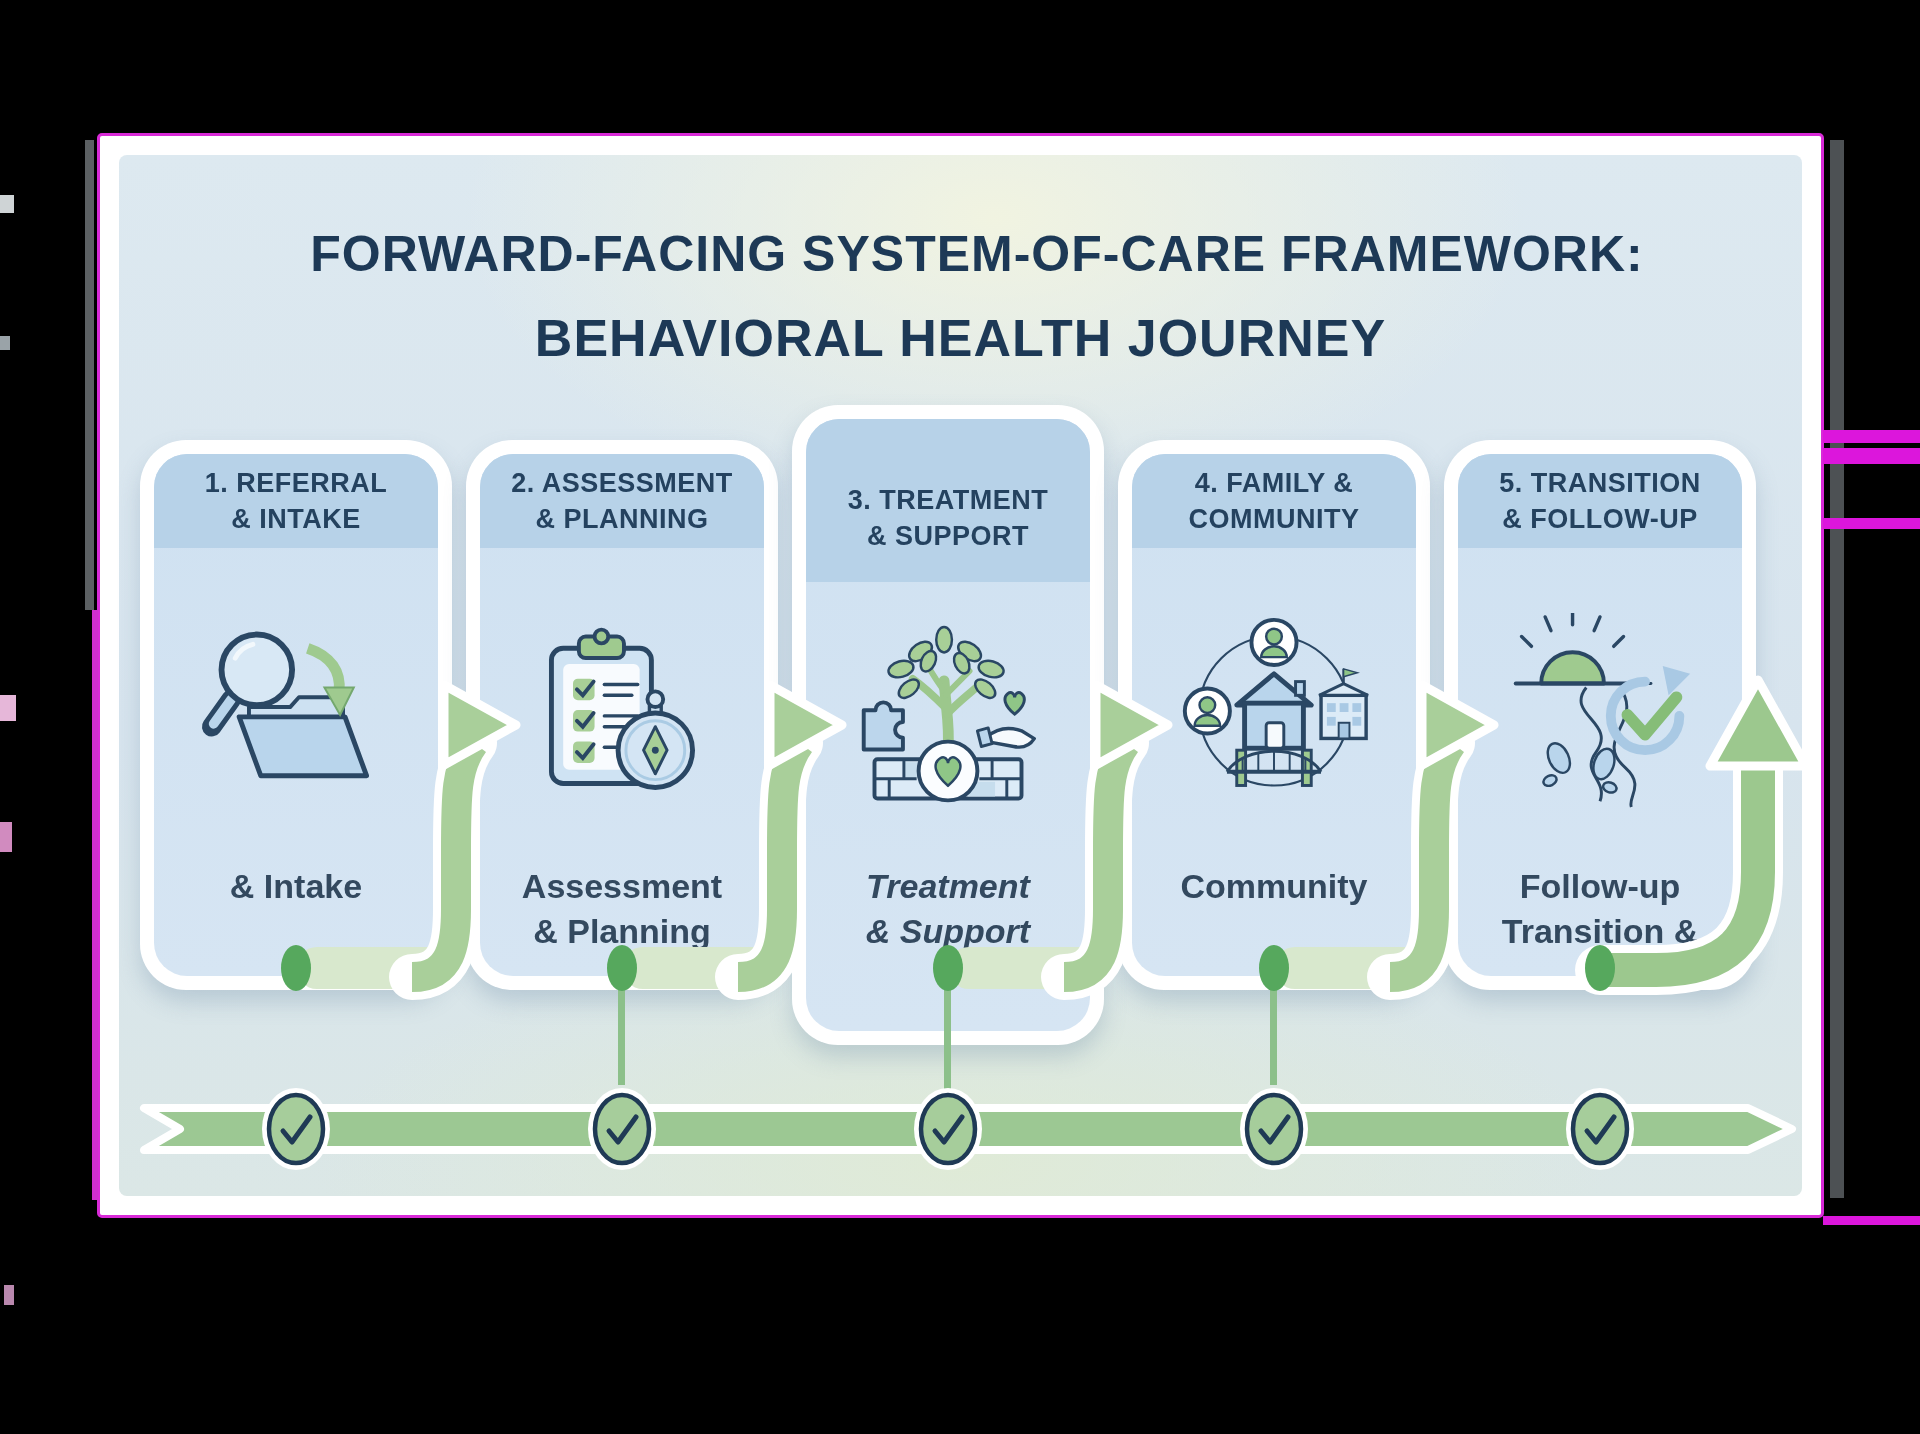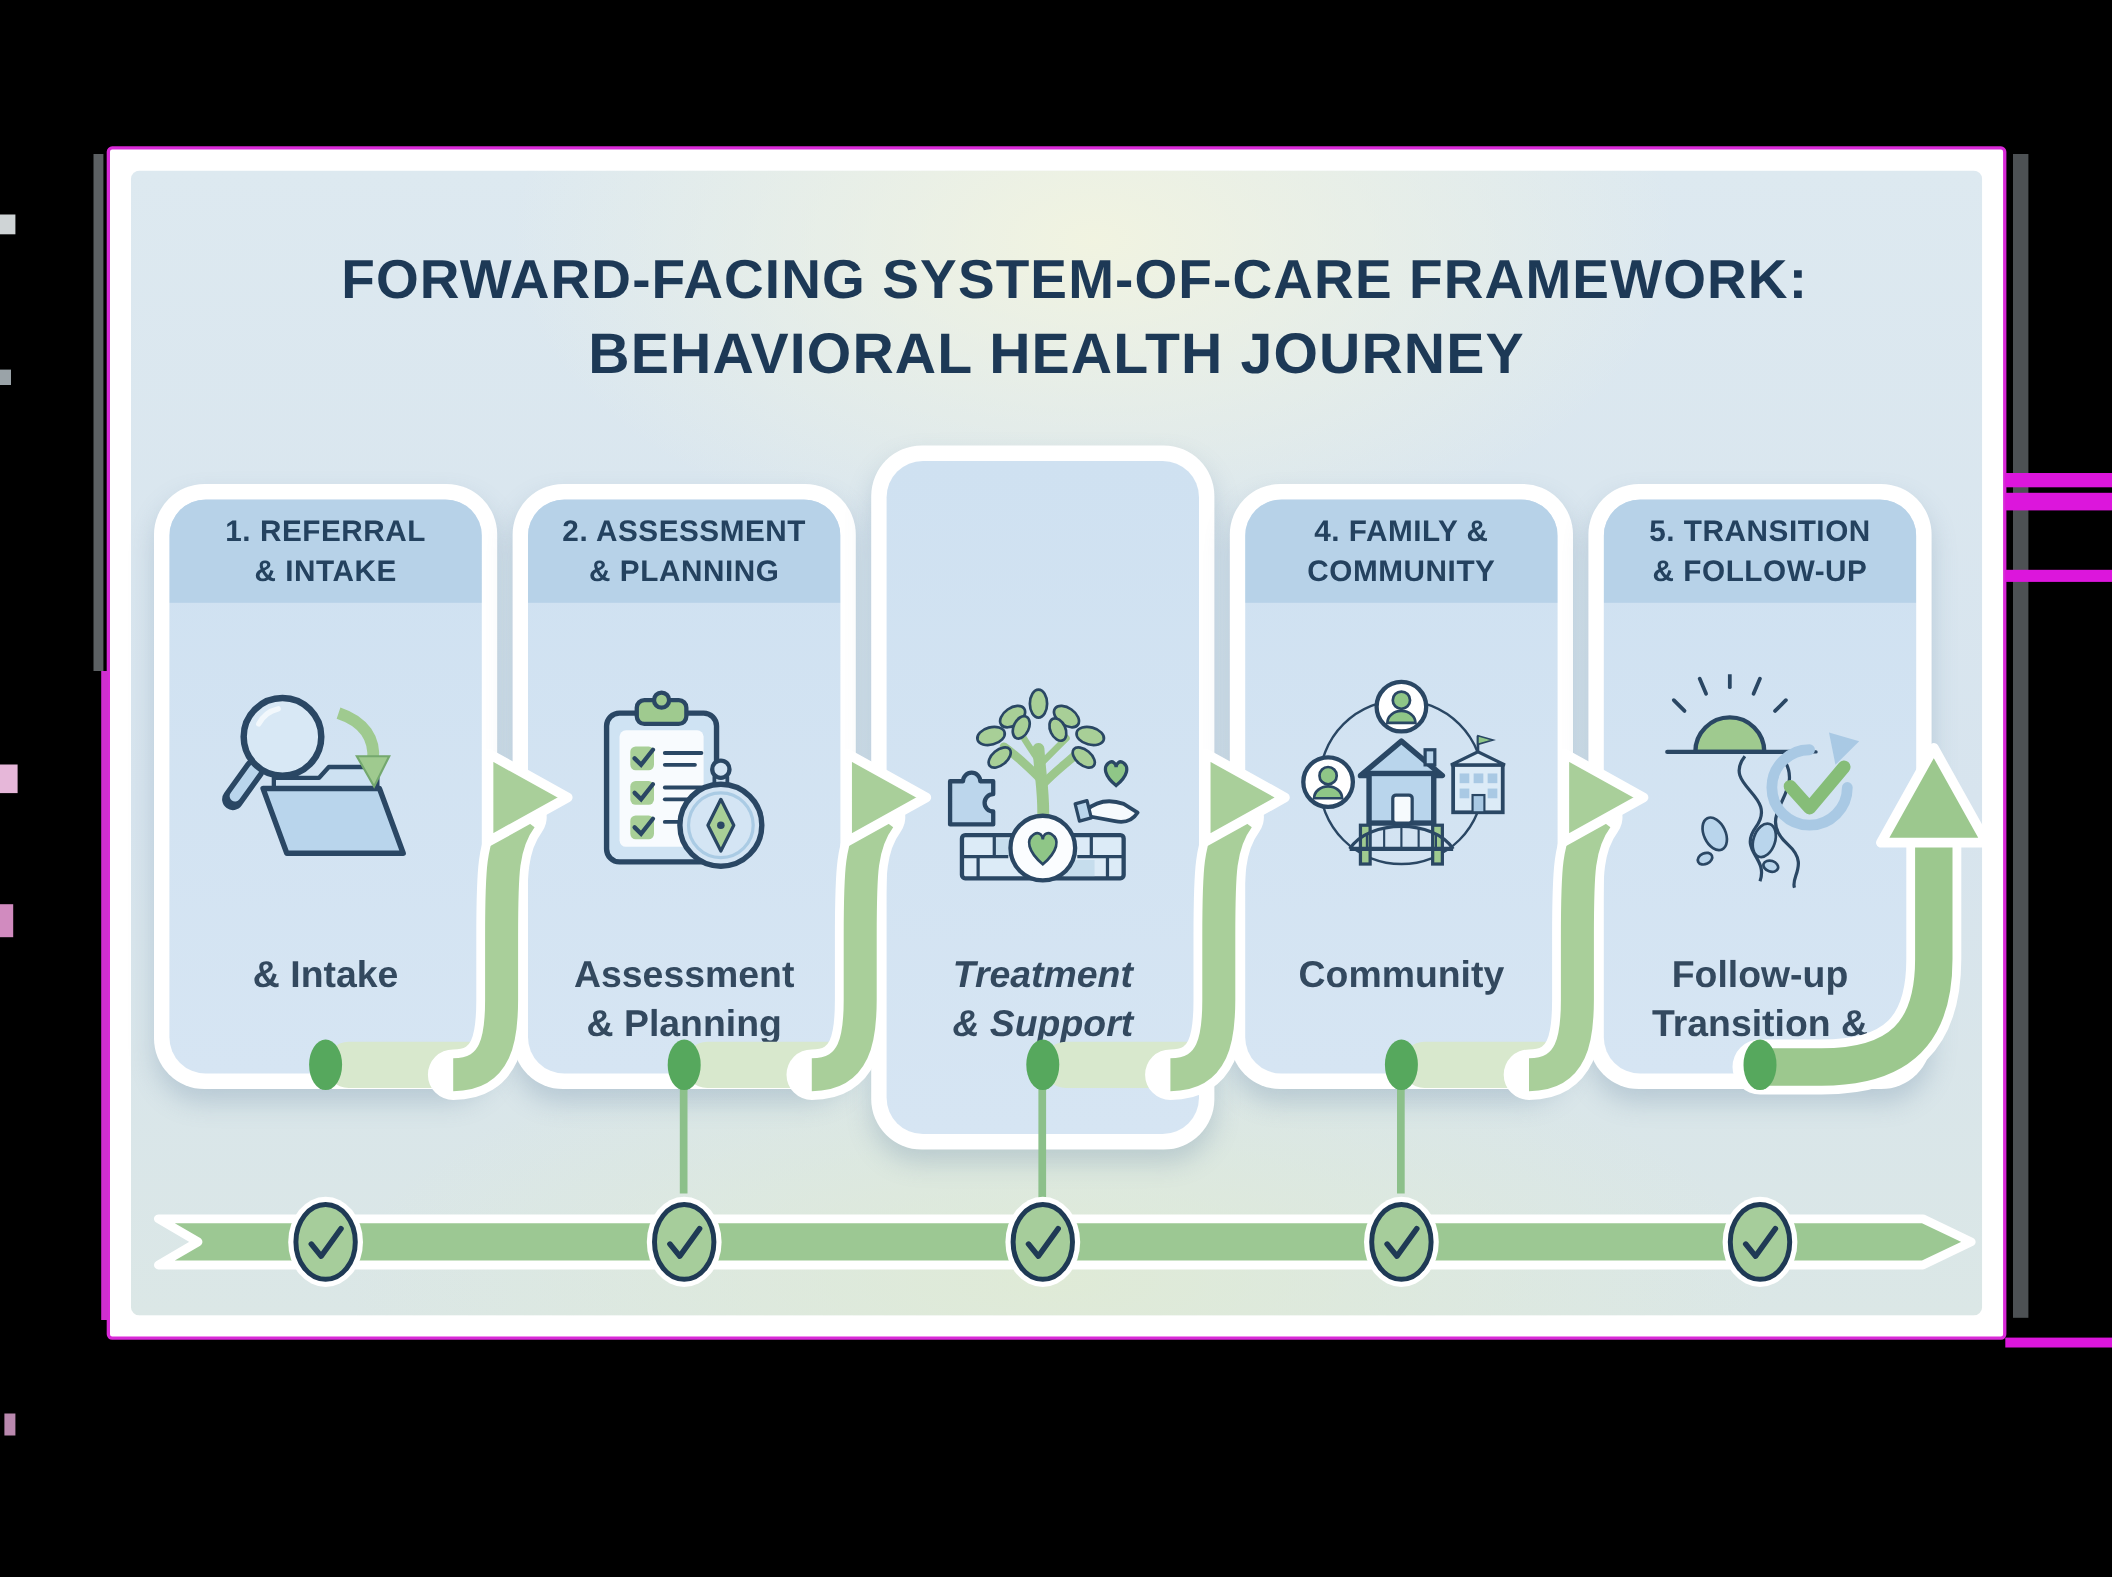--- a/index.html
+++ b/index.html
@@ -10,21 +10,21 @@
          border:3px solid #d92ad8;border-radius:5px;box-sizing:border-box;}
   #content{position:absolute;left:119px;top:155px;width:1683px;height:1041px;border-radius:8px;
     background:
       radial-gradient(ellipse 760px 420px at 52% 6%, rgba(242,244,224,0.95), rgba(242,244,224,0) 70%),
       radial-gradient(ellipse 900px 320px at 50% 97%, rgba(224,235,212,0.85), rgba(224,235,212,0) 72%),
       linear-gradient(180deg,#dde9f0 0%,#d7e4ee 55%,#dbe7e6 100%);}
   
   #title{position:absolute;left:119px;top:226px;width:1683px;text-align:center;color:#1d3956;z-index:2;}
   #title .t1{font-size:50px;font-weight:600;letter-spacing:1px;line-height:1.15;margin-left:33px;}
   #title .t1 .em{font-weight:800;}
-  #title .t2{font-size:52px;font-weight:800;letter-spacing:1px;margin-top:8px;}
+  #title .t2{font-size:52px;font-weight:800;letter-spacing:1px;margin-top:24px;}
   
   .card{position:absolute;top:440px;width:312px;height:550px;background:#ffffff;border-radius:46px;
         box-shadow:0 12px 22px rgba(110,140,165,.30);z-index:1;}
   .card.tall{top:405px;height:640px;}
   .card-inner{position:absolute;left:14px;top:14px;right:14px;bottom:14px;border-radius:33px;overflow:hidden;
         background:linear-gradient(180deg,#cfe1f1 0%,#d6e5f3 100%);}
   .card-header{position:absolute;left:0;top:0;right:0;height:94px;background:#b7d2e8;
         display:flex;flex-direction:column;align-items:center;justify-content:center;
         font-size:27px;font-weight:700;letter-spacing:.5px;color:#24425f;line-height:1.35;text-align:center;}
   .card.tall .card-header{height:163px;padding-top:35px;box-sizing:border-box;}
@@ -121,20 +121,24 @@
       </div>
       <div class="card-label">
         <div>Assessment</div>
         <div>&amp; Planning</div>
       </div>
     </div>
   </div>
 
   <div class="card tall" style="left:792px;">
     <div class="card-inner">
+      <div class="card-header">
+        <span>3. TREATMENT</span>
+        <span>&amp; SUPPORT</span>
+      </div>
       <div class="card-icon">
         <svg viewBox="0 0 200 200" width="196" height="196">
           <path d="M14,88 h12 a8 8 0 1 1 16 0 h12 v12 a8 8 0 1 0 0 16 v12 h-40 z" fill="#bcd6ec" stroke="#2a4764" stroke-width="4" stroke-linejoin="round"></path>
           <rect x="25" y="138" width="150" height="40" rx="3" fill="#dcebf7" stroke="#2a4764" stroke-width="4"></rect>
           <rect x="56" y="141" width="30" height="16" fill="#c6dded"></rect>
           <rect x="120" y="161" width="28" height="15" fill="#c6dded"></rect>
           <path d="M25,158 H68 M132,158 H175 M55,138 V158 M145,138 V158 M40,158 V178 M160,158 V178" stroke="#2a4764" stroke-width="3" fill="none"></path>
           <path d="M100,128 C102,104 98,88 96,58" stroke="#9cc78c" stroke-width="11" fill="none" stroke-linecap="round"></path>
           <path d="M98,86 C86,74 78,66 64,56" stroke="#9cc78c" stroke-width="8" fill="none" stroke-linecap="round"></path>
           <path d="M99,92 C112,78 124,70 134,60" stroke="#9cc78c" stroke-width="8" fill="none" stroke-linecap="round"></path>

